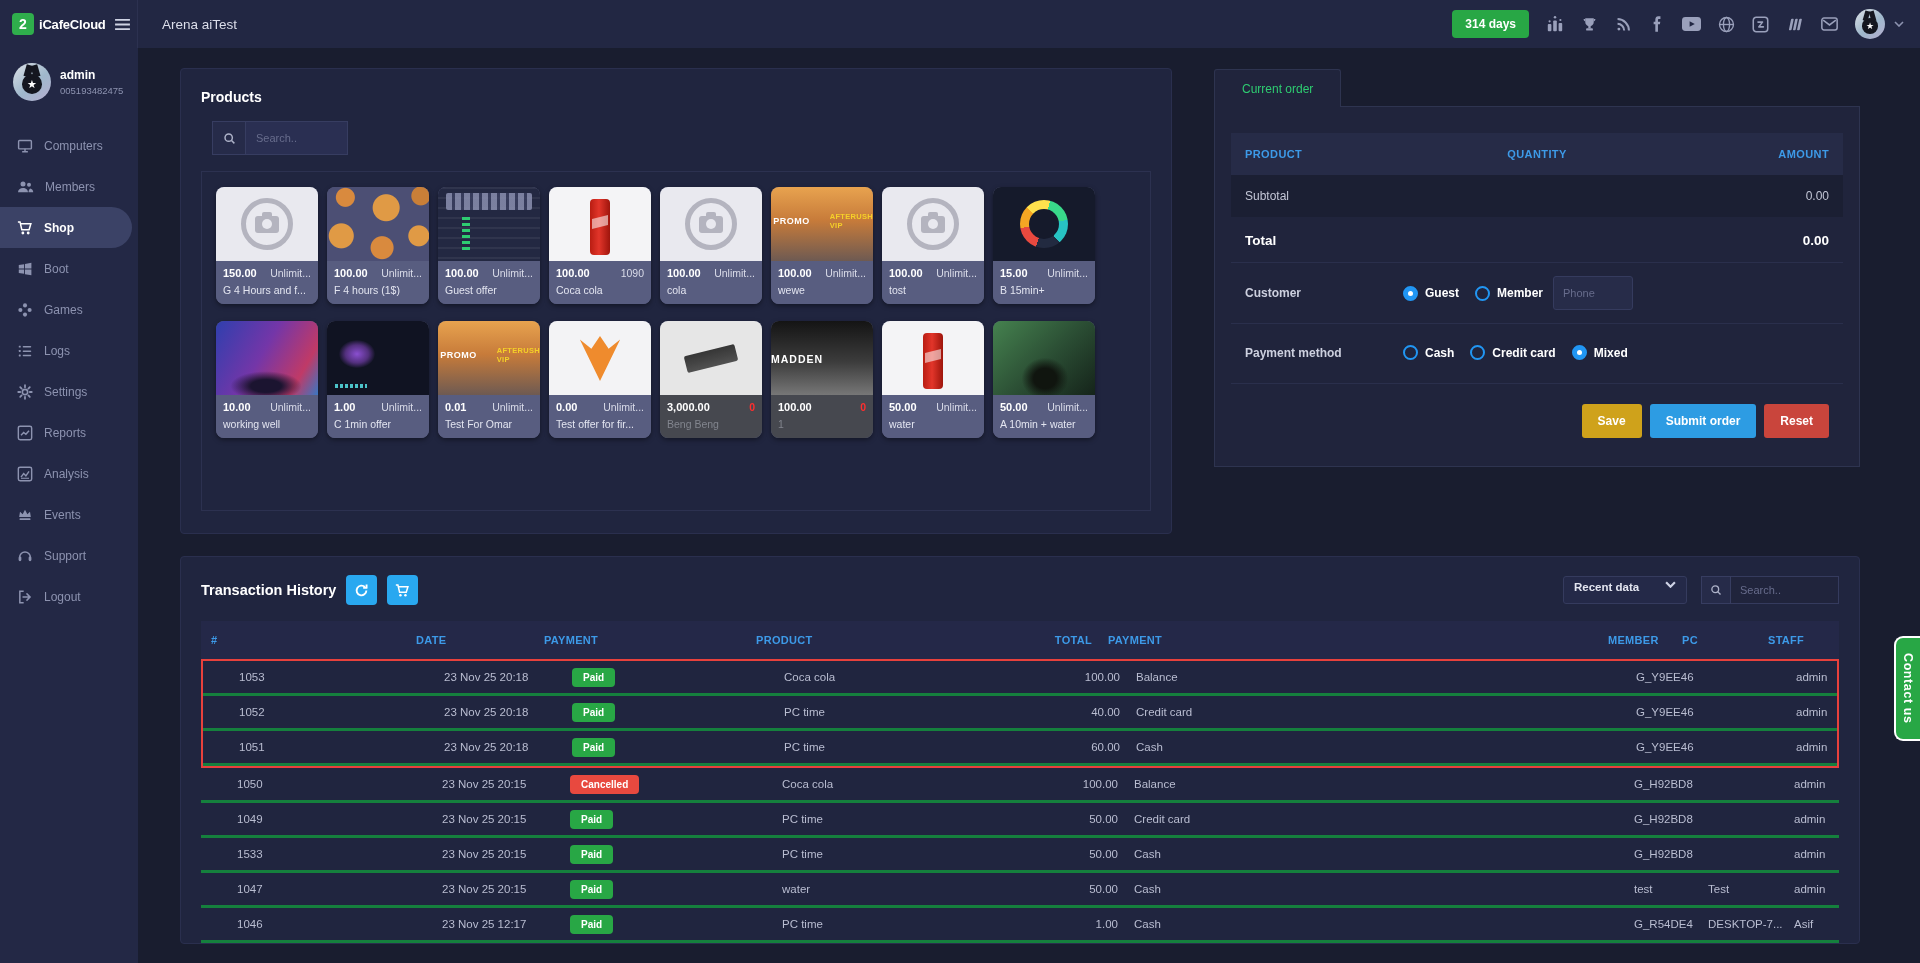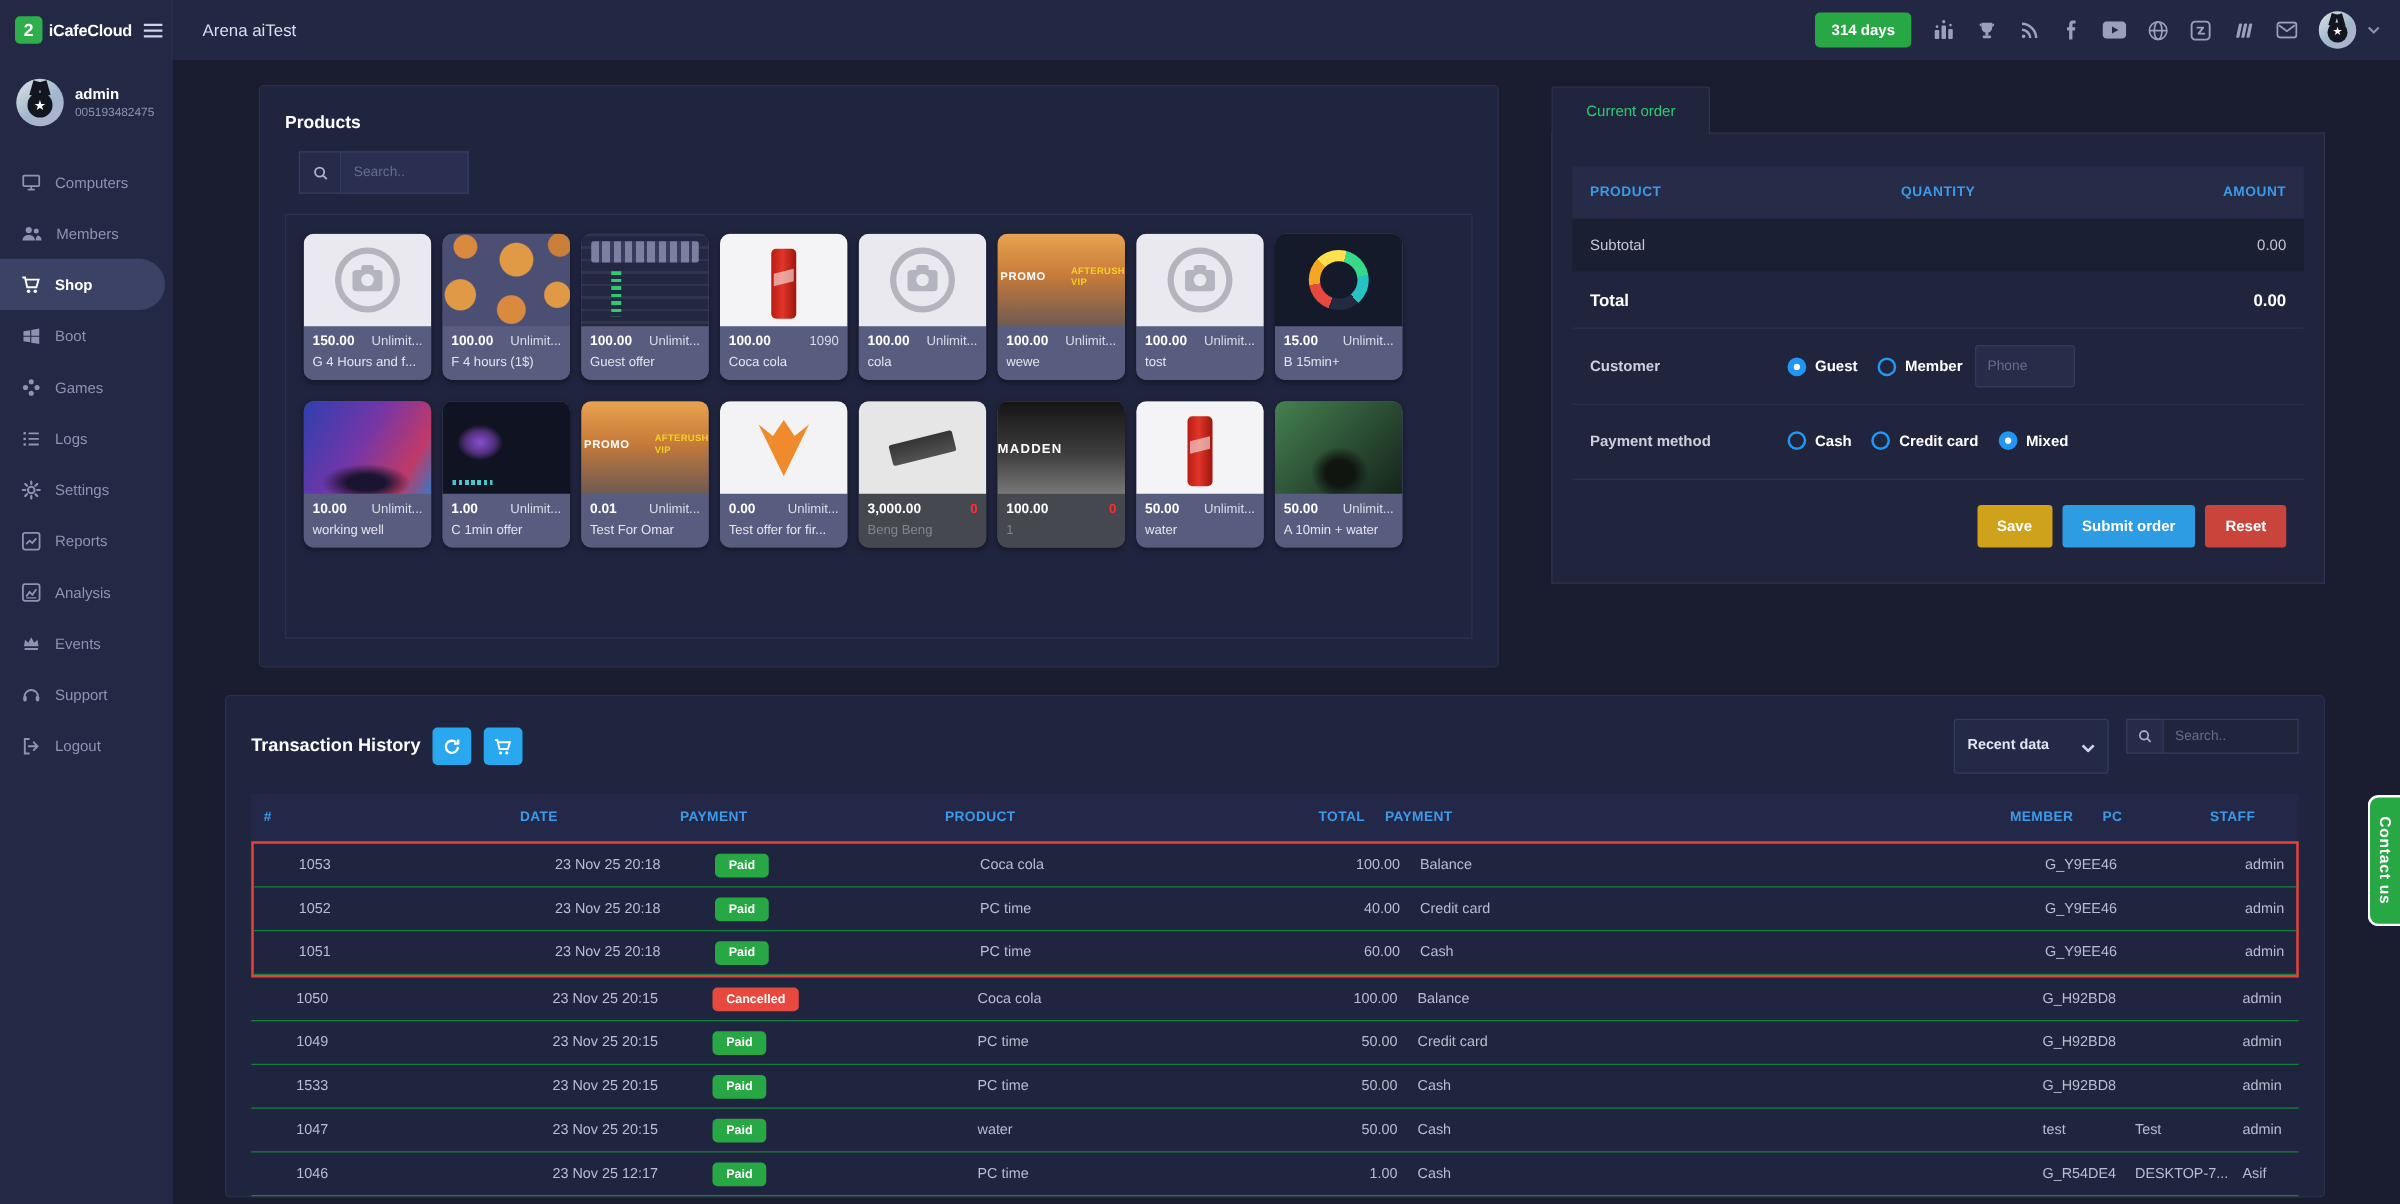--- a/index.html
+++ b/index.html
@@ -36,21 +36,21 @@
   .user-avatar .mc { font-size:11px; }
   .user-name { font-size:12px; font-weight:bold; color:#fff; }
   .user-id { font-size:9.5px; color:#8d93b0; margin-top:3px; }
   .side-menu { margin-top:12px; }
   .side-item { display:flex; align-items:center; gap:11px; height:41px; padding-left:17px; color:#8d93b0; font-size:12px; cursor:pointer; }
   .side-item svg { flex:none; }
   .side-item.active { background:#3b4266; color:#fff; font-weight:bold; border-radius:0 21px 21px 0; margin-right:6px; }
 
   
   .main { position:absolute; left:138px; top:48px; right:0; padding:20px 60px 0 42px; }
-  .top-row { display:flex; gap:42px; align-items:flex-start;margin-left:27px; }
+  .top-row { display:flex; gap:42px; align-items:flex-start; }
 
   
   .products-panel { width:992px; background:#20253f; border:1px solid #2a2f4e; border-radius:4px; padding:18px 20px 22px; }
   .p-title { font-size:14px; font-weight:bold; color:#fff; margin:2px 0 16px; }
   .tabs-row { display:flex; align-items:stretch; }
   .p-tab { min-width:70px; padding:0 15px; height:34px; display:flex; align-items:center; justify-content:center; background:#262b49; border:1px solid #373d61; border-right:none; font-size:11.5px; color:#ccd0e2; cursor:pointer; }
   .p-tab:nth-of-type(5) { border-right:1px solid #373d61; }
   .p-tab.active { background:#1f2440; color:#2ecc71; font-weight:bold; }
   .tab-caret { margin-left:6px; color:#ccd0e2; display:flex; }
   .p-search { display:flex; margin-left:11px; }
@@ -146,29 +146,29 @@
   .btn-save { background:#cfa21b; }
   .btn-submit { background:#2d9ce3; }
   .btn-reset { background:#c9453c; }
 
   
   .tx-panel { margin-top:22px; background:#20253f; border:1px solid #2a2f4e; border-radius:4px; padding:18px 20px 0; }
   .tx-header { display:flex; align-items:center; }
   .tx-title { font-size:14.5px; font-weight:bold; color:#fff; }
   .tx-btn { width:31px; height:30px; background:#29a8f0; border-radius:4px; margin-left:10px; display:flex; align-items:center; justify-content:center; cursor:pointer; border:none; }
   .tx-controls { margin-left:auto; display:flex; gap:14px; }
-  .tx-select { width:124px; height:44px; background:#242948; border:1px solid #353b5e; border-radius:3px; display:flex; align-items:flex-end; justify-content:space-between; padding:16px 10px; font-size:11.5px; font-weight:bold; color:#e3e5f0; cursor:pointer; }
+  .tx-select { width:124px; height:28px; background:#242948; border:1px solid #353b5e; border-radius:3px; display:flex; align-items:flex-start; justify-content:space-between; padding:4px 10px; font-size:11.5px; font-weight:bold; color:#e3e5f0; cursor:pointer; }
   .sel-caret { color:#cfd3e6; display:flex; }
   .tx-search { display:flex; }
   .tx-search .search-icon-cell { width:30px; height:28px; }
   .tx-search input { width:108px; height:28px; background:#20243c; border:1px solid #353b5e; border-left:none; color:#cfd3e6; padding:0 9px; font-size:11px; }
   .tx-table { margin-top:16px; }
   .tx-head, .tx-row { display:grid; grid-template-columns:205px 128px 212px 272px 80px 500px 74px 86px 1fr; align-items:center; padding:0 10px; }
   .tx-head { background:#242848; height:38px; color:#3d9ae8; font-weight:bold; font-size:11px; letter-spacing:.3px; }
-  .tx-row { height:35px; border-bottom:1px solid #15803d; font-size:11.5px; color:#b9bdd1; cursor:pointer;padding-left:36px; }
+  .tx-row { height:35px; border-bottom:3px solid #15803d; font-size:11.5px; color:#b9bdd1; cursor:pointer;padding-left:36px; }
   .c-total { text-align:right; padding-right:16px; }
   .badge { display:inline-block; padding:4px 11px; border-radius:4px; font-size:10px; font-weight:bold; color:#fff; }
   .badge-paid { background:#28a745; }
   .badge-cancelled { background:#e8493f; }
   .hl-wrap { border:2px solid #e8413c; }
 
   
   .contact-tab { position:fixed; right:0; top:636px; background:#28a745; color:#fff; border:2px solid #fff; border-right:none; border-radius:9px 0 0 9px; writing-mode:vertical-rl; padding:15px 5px; font-size:12.5px; font-weight:bold; letter-spacing:.6px; cursor:pointer; z-index:40; }
 </style>
 </head>

